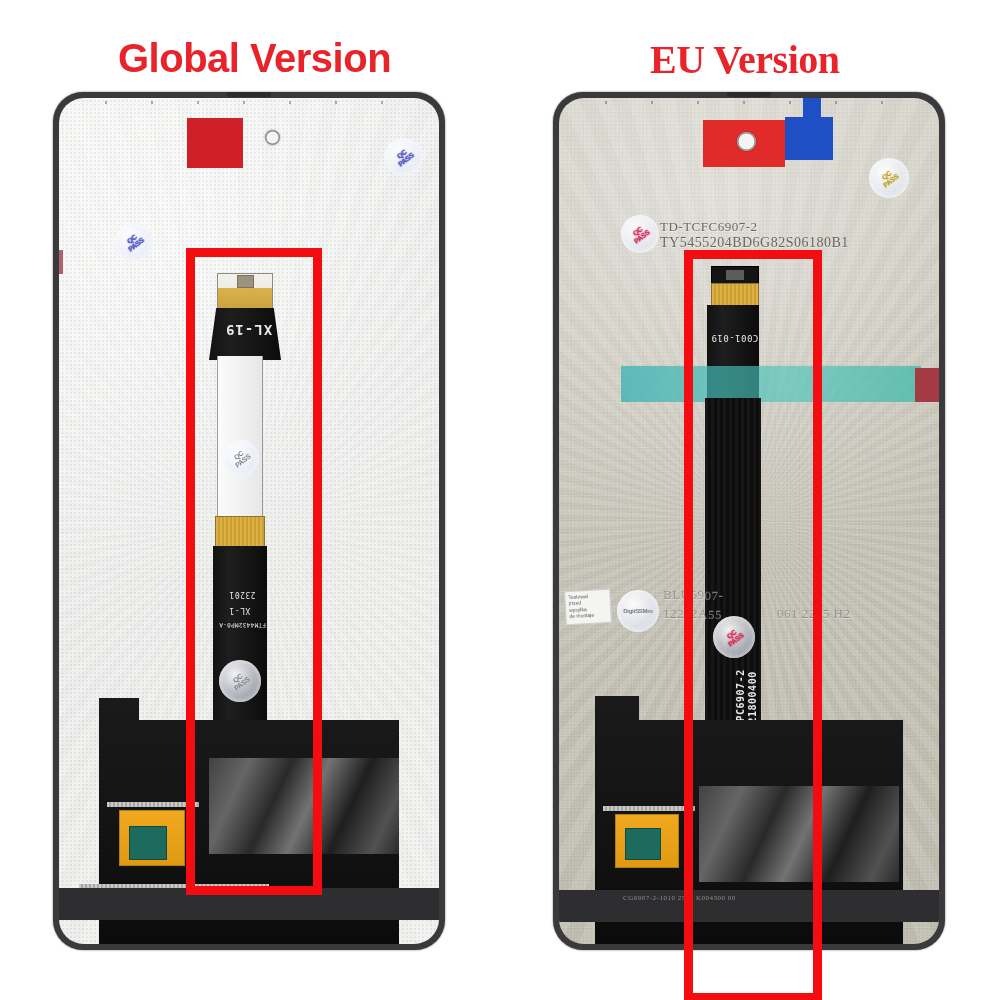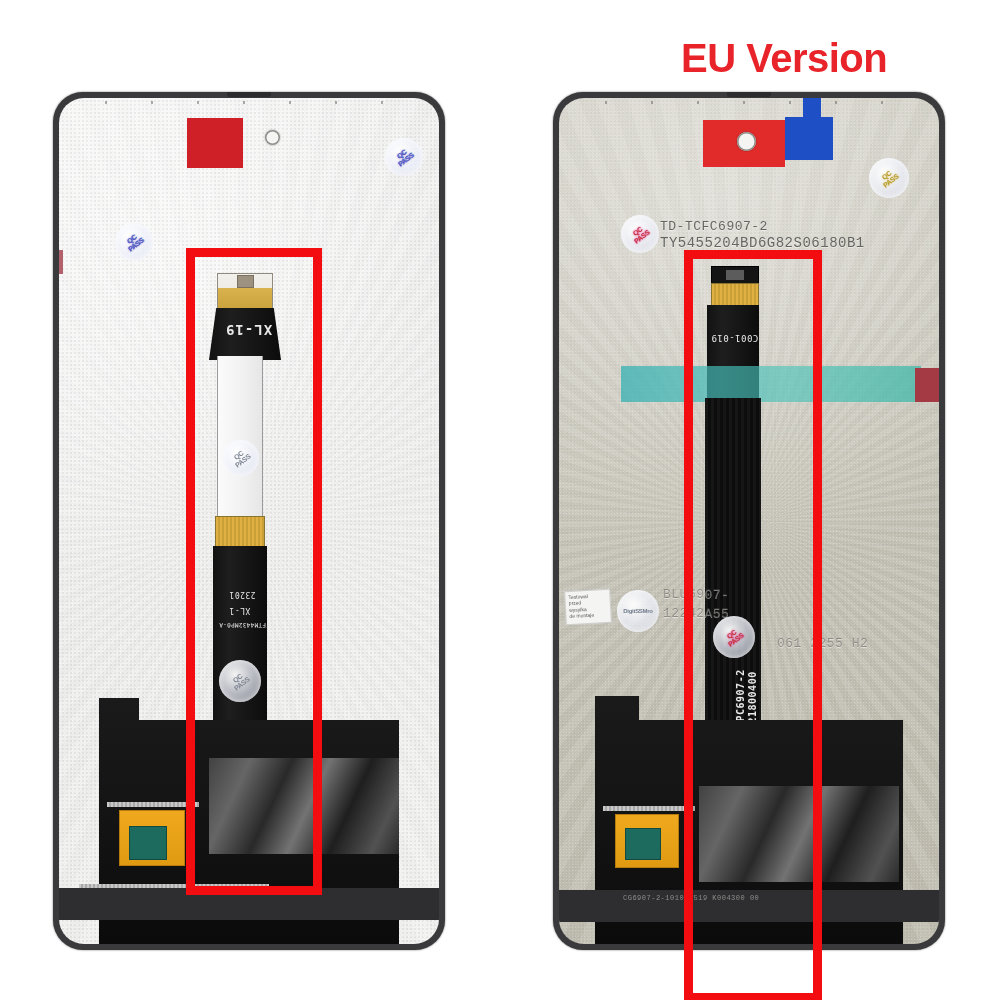--- a/index.html
+++ b/index.html
@@ -14,21 +14,21 @@
 
   
   .title {
     position: absolute;
     font-weight: bold;
     font-size: 40px;
     letter-spacing: -0.5px;
     white-space: nowrap;
   }
   #title-left  { left: 118px; top: 36px; }
-  #title-right { left: 681px; top: 36px; }
+  #title-right { left: 650px; top: 36px; font-family: Liberation Serif, serif; }
 
   
   .panel { position: absolute; }
   #panel-left  { left: 53px;  top: 92px; width: 392px; height: 858px; }
   #panel-right { left: 553px; top: 92px; width: 392px; height: 858px; }
 
   .bezel {
     position: absolute; inset: 0;
     border-radius: 30px;
     background: #3a3a3c;
@@ -115,21 +115,21 @@
     border: 1px solid rgba(170,170,170,.5);
     font-size: 5px; color:#5a5a5a; line-height:1.25;
     padding: 2px 2px 0 3px;
     transform: rotate(-3deg);
     overflow:hidden;
   }
 
   
   .etch {
     position: absolute;
-    font-family: Liberation Mono, monospace;
+    font-family: Liberation Serif, serif;
     color: rgba(70,70,66,.80);
     text-shadow: 0 1px 0 rgba(255,255,255,.45);
     white-space: nowrap;
     letter-spacing: .5px;
     text-align: right;
   }
   .etch.faint { color: rgba(80,80,76,.48); }
 
   
   .flex { position:absolute; }
@@ -202,20 +202,21 @@
     position:absolute; border-radius:50%;
     background:#f4f4f2;
     box-shadow: inset 0 0 0 1.5px #8c8c88, 0 0 2px rgba(0,0,0,.4);
   }
 </style>
 </head>
 <body>
 
 <div class="stage">
 
+  <div class="title" id="title-left" style="color:#e8232a">Global Version</div>
   <div class="title" id="title-right" style="color:#e8232a">EU Version</div>
 
   <div class="panel" id="panel-left">
     <div class="bezel">
       <div class="notch-slit"></div>
       <div class="screen global">
         <div class="speckle"></div>
         <div class="bezel-ticks"></div>
 
         <div class="tape tape-red-sq" style="left:128px; top:20px; width:56px; height:50px;"></div>
@@ -320,21 +321,21 @@
           <div>przed</div>
           <div>wysylka</div>
           <div>de montaje</div>
         </div>
         <div class="holo small-g" style="left:58px; top:492px; width:42px; height:42px;">
           <span class="glint" style="transform:rotate(0deg); font-size:6px;">DigitSSMro</span>
         </div>
 
         <div class="etch faint" style="left:104px; top:489px; font-size:13px;">BLU6907-</div>
         <div class="etch faint" style="left:104px; top:508px; font-size:13px;">12242A55</div>
-        <div class="etch faint" style="left:218px; top:508px; font-size:13px;margin-top:30px;">061 2255 H2</div>
+        <div class="etch faint" style="left:218px; top:508px; font-size:13px;">061 2255 H2</div>
 
         <div class="board" style="left:36px; top:598px; width:308px; height:248px;
                     clip-path: polygon(0 0, 44px 0, 44px 24px, 308px 24px, 308px 248px, 0 248px);"></div>
         <div class="foil" style="left:140px; top:688px; width:200px; height:96px;"></div>
         <div class="conn-orange" style="left:56px; top:716px; width:64px; height:54px;"></div>
         <div class="conn-green" style="left:66px; top:730px; width:36px; height:32px;"></div>
         <div class="silver-strip" style="left:44px; top:708px; width:92px; height:5px;"></div>
         <div class="board-edge" style="left:0px; top:792px; width:380px; height:32px;"></div>
         <div class="etch" style="left:64px; top:796px; font-size:7px; color:rgba(200,200,196,.60); text-shadow:none;">CG6907-2-1010 2519 K004300 00</div>
       </div>

